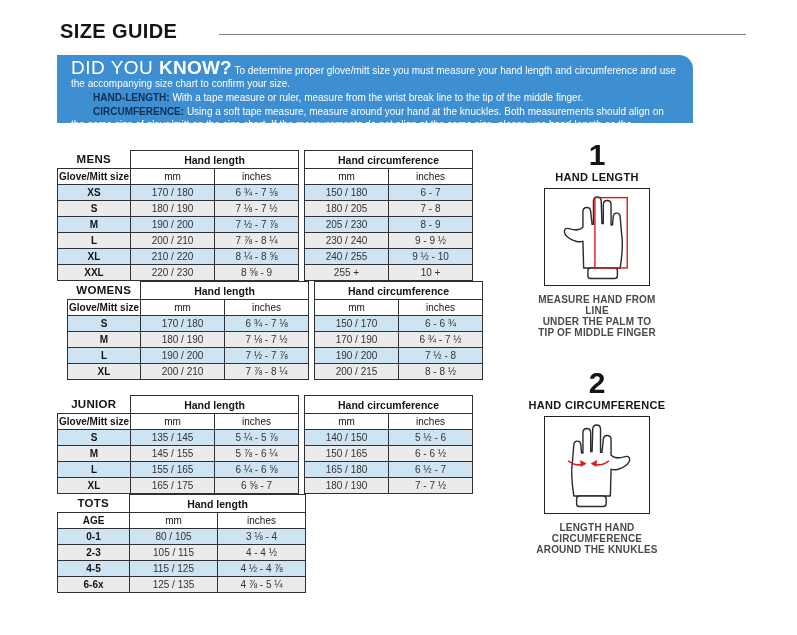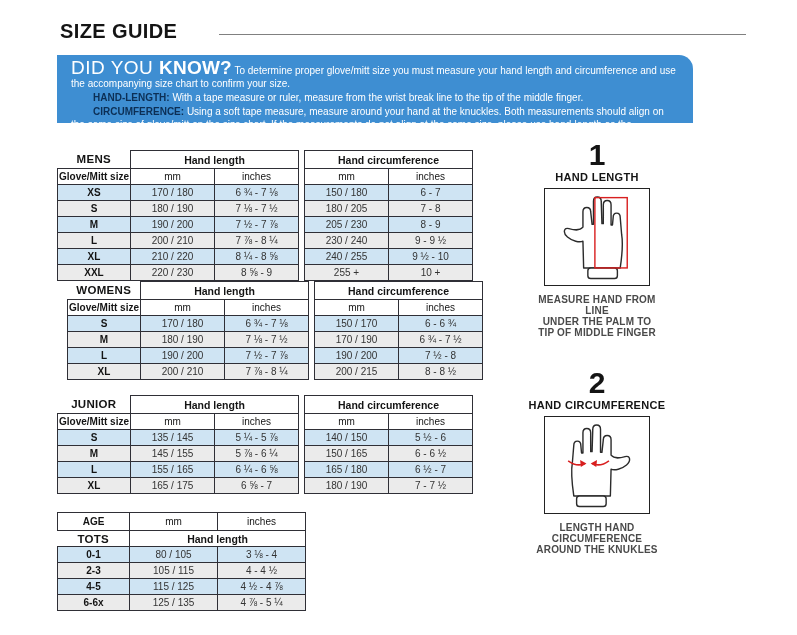--- a/index.html
+++ b/index.html
@@ -32,21 +32,21 @@
   .tbl-label{border:none !important;font-weight:bold !important;font-size:11.5px;letter-spacing:.3px;color:#141414;}
   .spacer{border:none !important;background:#fff !important;}
   .group-h{font-weight:bold !important;font-size:10.5px;color:#141414;}
   .sub-h{font-weight:bold;color:#141414;}
   .size-h{font-weight:bold !important;color:#141414;}
   .size-cell{font-weight:bold !important;color:#141414;}
   tr.row-blue th:not(.spacer),tr.row-blue td:not(.spacer){background:#cfe4f3;}
   tr.row-gray th:not(.spacer),tr.row-gray td:not(.spacer){background:#ebebeb;}
   .tbl-gap-mens{}
   .tbl-gap-womens{margin-bottom:15px;padding-left:10px;}
-  .tbl-gap-junior{margin-bottom:18px;}
+  .tbl-gap-junior{}
 
   
   .figures{position:absolute;left:527px;top:140px;width:140px;text-align:center;color:#141414;}
   .fig-num{font-size:30px;font-weight:bold;line-height:30px;}
   .fig-title{font-size:11px;font-weight:bold;letter-spacing:.3px;margin-top:1px;}
   .fig-box{width:104px;height:96px;border:1.5px solid #222;margin:5px auto 0 auto;
            display:flex;align-items:center;justify-content:center;background:#fff;}
   .fig-caption{font-size:10px;line-height:11px;color:#4a4a4a;letter-spacing:.2px;margin-top:8px;font-weight:bold;}
   .figure-2{margin-top:30px;}
 </style>
@@ -265,27 +265,27 @@
       </div>
     <div>
         <table class="size-table">
           <colgroup>
             <col style="width: 72px;">
             <col style="width: 88px;">
             <col style="width: 88px;">
           </colgroup>
           <tbody>
             <tr>
-              <th class="size-h">AGE</th>
-              <th class="sub-h">mm</th>
-              <th class="sub-h">inches</th>
-            </tr>
-            <tr>
               <th class="tbl-label">TOTS</th>
               <th class="group-h" colspan="2">Hand length</th>
+            </tr>
+            <tr>
+              <th class="size-h">AGE</th>
+              <th class="sub-h">mm</th>
+              <th class="sub-h">inches</th>
             </tr>
             <tr class="row-blue">
               <th class="size-cell">0-1</th>
               <td>80 / 105</td>
               <td>3 ⅛  - 4</td>
             </tr>
             <tr class="row-gray">
               <th class="size-cell">2-3</th>
               <td>105 / 115</td>
               <td>4  - 4 ½</td>

